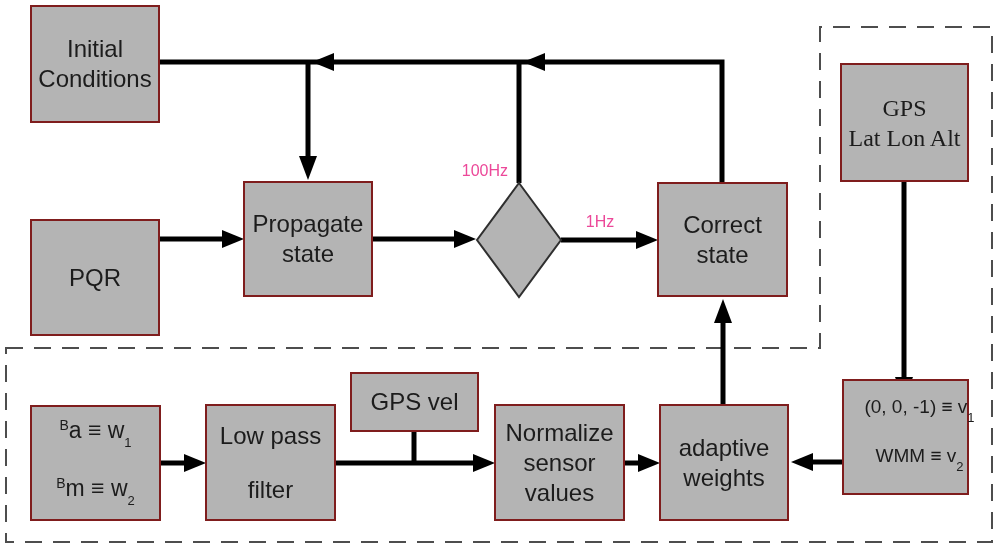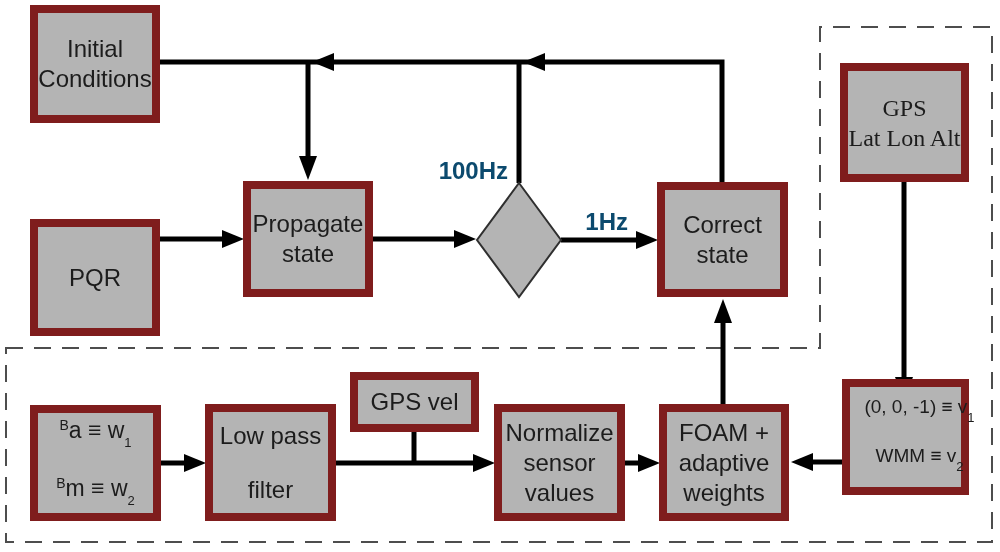--- a/index.html
+++ b/index.html
@@ -14,21 +14,21 @@
   }
   #edges-svg {
     position: absolute;
     left: 0; top: 0;
     width: 1000px; height: 552px;
   }
   .node {
     position: absolute;
     box-sizing: border-box;
     background: #b4b4b4;
-    border: 8px solid #7f1d1d;
+    border: 2px solid #7f1d1d;
     display: flex;
     flex-direction: column;
     align-items: center;
     justify-content: center;
     text-align: center;
     font-size: 24px;
     line-height: 30px;
     color: #1c1c1c;
   }
   .node .nline { white-space: nowrap; }
@@ -40,28 +40,27 @@
   .node-sensor     { left: 30px;  top: 405px; width: 131px; height: 116px; font-size: 23px; line-height: 40px; }
   .node-lowpass    { left: 205px; top: 404px; width: 131px; height: 117px; gap: 24px; }
   .node-gpsvel     { left: 350px; top: 372px; width: 129px; height: 60px; }
   .node-normalize  { left: 494px; top: 404px; width: 131px; height: 117px; }
   .node-foam       { left: 659px; top: 404px; width: 130px; height: 117px; }
   .node-refvec     { left: 842px; top: 379px; width: 127px; height: 116px; font-size: 19px; line-height: 38px; padding-left: 28px; }
   .node sup { font-size: 14px; vertical-align: 8px; }
   .node sub { font-size: 13px; vertical-align: -9px; }
   .edge-label {
     position: absolute;
-    font-size: 24px;
+    font-size: 16px;
     line-height: 24px;
-    color: #0c4a6e;
+    color: #ec4899;
     white-space: nowrap;
-    font-weight: bold;
   }
   .label-100hz { left: 428px; top: 159px; width: 80px; text-align: right; }
-  .label-1hz   { left: 572px; top: 210px; width: 56px; text-align: right; }
+  .label-1hz   { left: 572px; top: 210px; width: 56px; text-align: center; }
 </style>
 </head>
 <body>
 
 <div id="canvas">
 
   <svg id="edges-svg" viewBox="0 0 1000 552" xmlns="http://www.w3.org/2000/svg">
 
     <path d="M6,348 L820,348 L820,27 L992,27 L992,542 L6,542 Z" fill="none" stroke="#4d4d4d" stroke-width="2" stroke-dasharray="17 11"></path>
 
@@ -144,21 +143,20 @@
     <div class="nline">GPS vel</div>
   </div>
 
   <div class="node node-normalize">
     <div class="nline">Normalize</div>
     <div class="nline">sensor</div>
     <div class="nline">values</div>
   </div>
 
   <div class="node node-foam">
-    <div class="nline">FOAM +</div>
     <div class="nline">adaptive</div>
     <div class="nline">weights</div>
   </div>
 
   <div class="node node-refvec">
     <div class="nline"><span>(0, 0, -1) ≡ v</span><sub>1</sub></div>
     <div class="nline"><span>WMM ≡ v</span><sub>2</sub></div>
   </div>
 
   <div class="edge-label label-100hz">100Hz</div>

